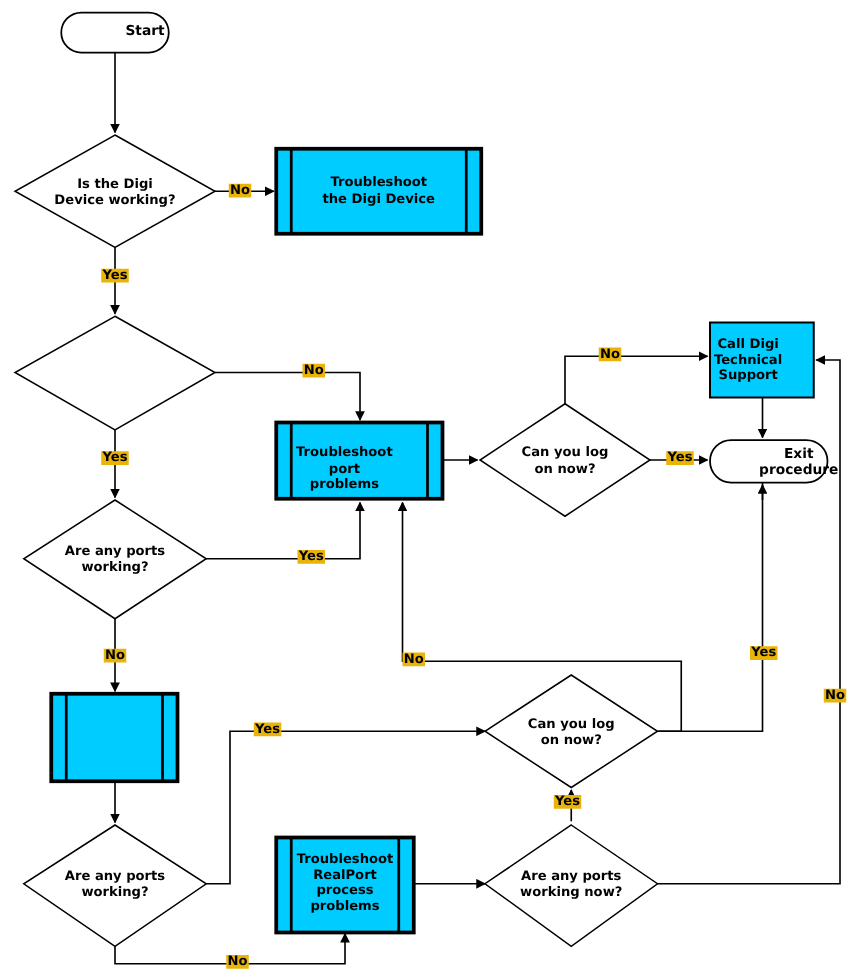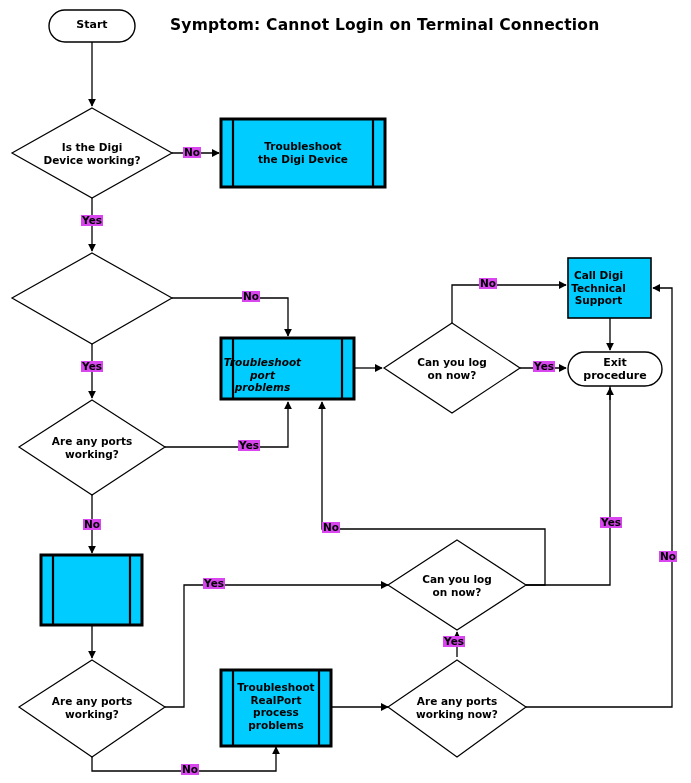--- a/index.html
+++ b/index.html
@@ -40,27 +40,28 @@
     text-align: center;
     font-size: 10.5px;
     font-weight: bold;
     color: #000000;
     line-height: 12.5px;
     pointer-events: none;
     white-space: pre-line;
   }
   .node-label.terminal {
     font-size: 11px;
+    margin-left: 24px;
   }
   .edge-label {
     position: absolute;
     font-size: 10.5px;
     font-weight: bold;
     color: #000000;
-    background: #d946ef;
+    background: #eab308;
     line-height: 11px;
     padding: 0 1px;
     white-space: nowrap;
   }
 </style>
 </head>
 <body>
 
 <div id="canvas">
 
@@ -154,32 +155,31 @@
       <g>
         <rect x="221" y="670" width="110" height="76" fill="#00CCFF" stroke="#000000" stroke-width="3"></rect>
         <line x1="233" y1="670" x2="233" y2="746" stroke="#000000" stroke-width="2.2"></line>
         <line x1="319" y1="670" x2="319" y2="746" stroke="#000000" stroke-width="2.2"></line>
       </g>
 
       <polygon points="457,660 526,707 457,757 388,707" fill="#ffffff" stroke="#000000" stroke-width="1.2"></polygon>
     </g>
   </svg>
 
-  <div class="diagram-title">Symptom: Cannot Login on Terminal Connection</div>
 
   <div class="node-label terminal" style="left:49px; top:19px; width:86px;">Start</div>
 
   <div class="node-label" style="left:22px; top:141px; width:140px;">Is the Digi
 Device working?</div>
 
   <div class="node-label" style="left:241px; top:140px; width:124px;">Troubleshoot
 the Digi Device</div>
 
 
-  <div class="node-label" style="left:220px; top:356px; width:85px;font-style:italic;">Troubleshoot port
+  <div class="node-label" style="left:233px; top:356px; width:85px;">Troubleshoot port
 problems</div>
 
   <div class="node-label" style="left:32px; top:435px; width:120px;">Are any ports
 working?</div>
 
   <div class="node-label" style="left:396px; top:356px; width:112px;">Can you log
 on now?</div>
 
   <div class="node-label" style="left:570px; top:269px; width:57px;">Call Digi
 Technical

